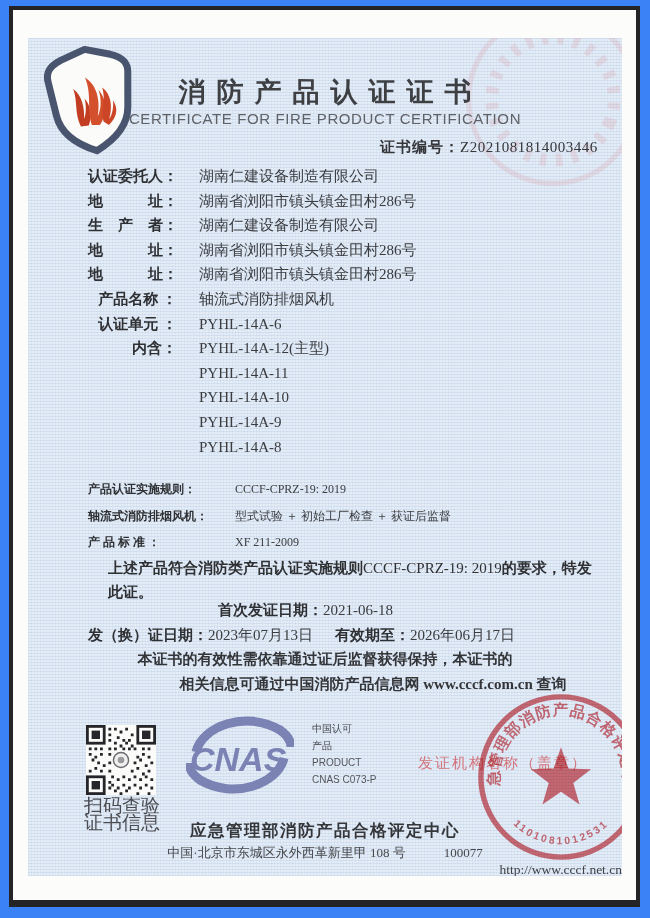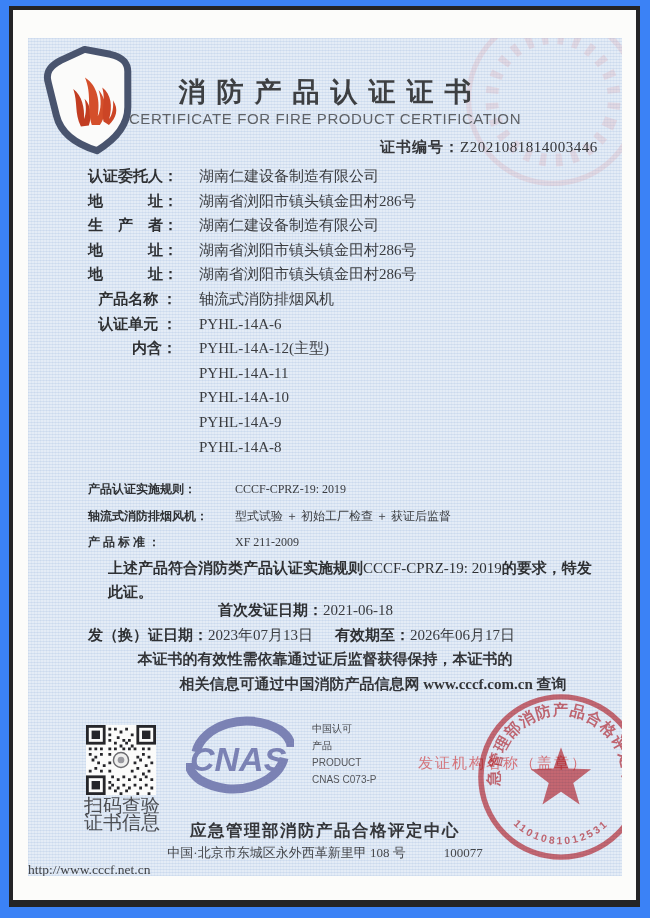--- a/index.html
+++ b/index.html
@@ -54,21 +54,21 @@
   .stamp{position:absolute;left:444px;top:650px;width:178px;height:178px;z-index:3;
          opacity:.88;mix-blend-mode:multiply;}
   .ghost{position:absolute;right:-26px;top:-34px;width:190px;height:190px;opacity:.12;
          transform:rotate(22deg);}
   
   .orgname{position:absolute;left:0;top:782px;width:100%;text-align:center;
            font-size:16.5px;font-weight:bold;letter-spacing:1.5px;color:#34363a;}
   .orgaddr{position:absolute;left:0;top:806px;width:100%;text-align:center;
            font-size:13px;color:#45474b;}
   .orgaddr .pc{margin-left:38px;}
-  .orgurl{position:absolute;left:0;top:824px;width:100%;text-align:left;
+  .orgurl{position:absolute;left:0;top:824px;width:100%;text-align:right;
           font-size:13.5px;color:#3f4145;}
 </style>
 </head>
 <body>
 
 <div class="page">
   <div class="paper"></div>
 
   <div class="cert">
 

